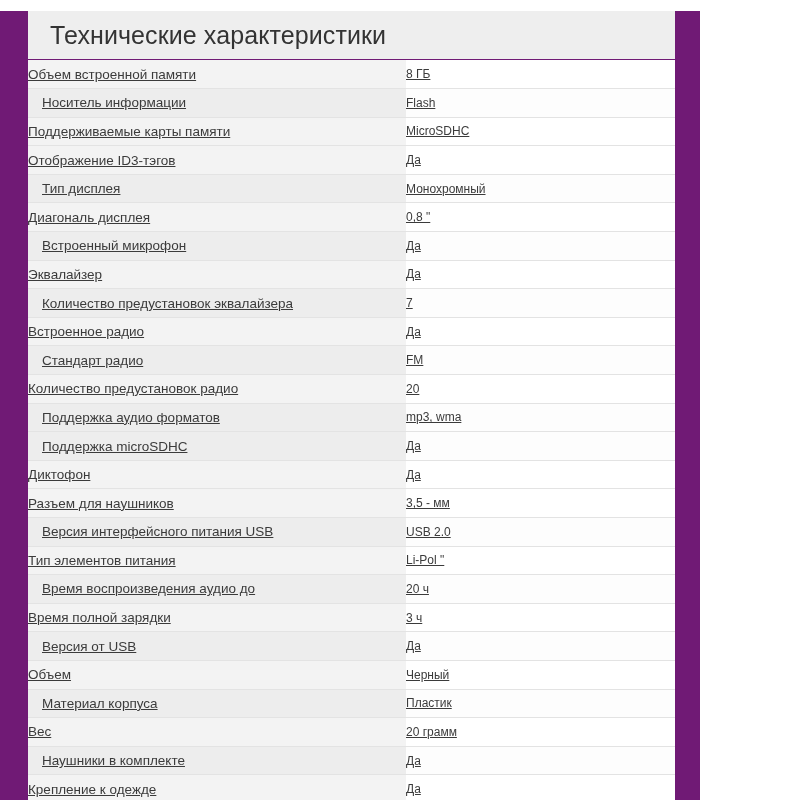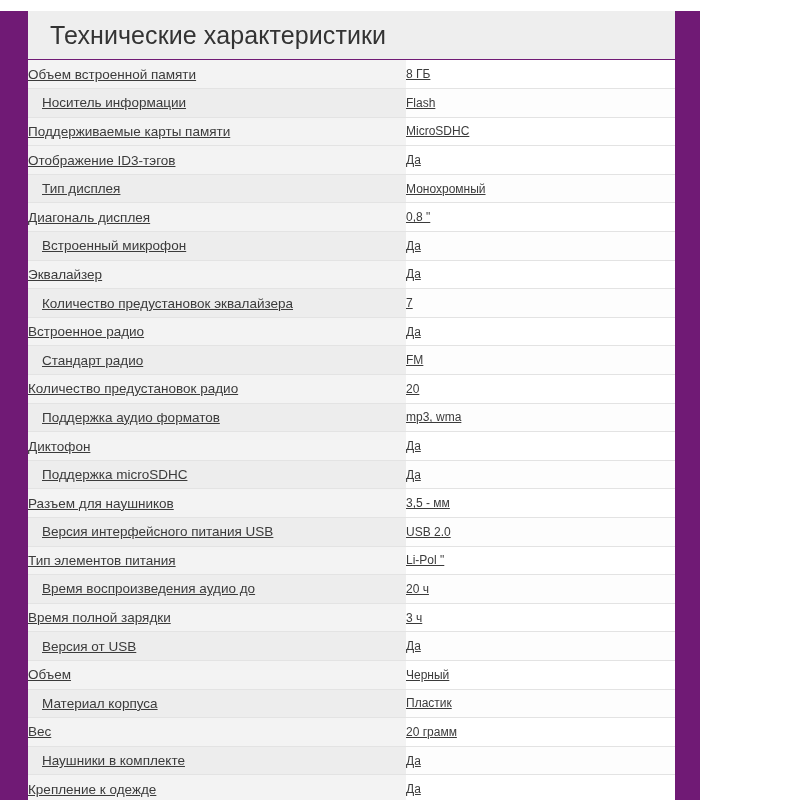--- a/index.html
+++ b/index.html
@@ -132,26 +132,26 @@
           <td class="cell-value">FM</td>
         </tr>
         <tr class="spec-row">
           <td class="cell-label">Количество предустановок радио</td>
           <td class="cell-value">20</td>
         </tr>
         <tr class="spec-row alt">
           <td class="cell-label">Поддержка аудио форматов</td>
           <td class="cell-value">mp3, wma</td>
         </tr>
+        <tr class="spec-row alt">
+          <td class="cell-label">Поддержка microSDHC</td>
+          <td class="cell-value">Да</td>
+        </tr>
         <tr class="spec-row">
           <td class="cell-label">Диктофон</td>
-          <td class="cell-value">Да</td>
-        </tr>
-        <tr class="spec-row alt">
-          <td class="cell-label">Поддержка microSDHC</td>
           <td class="cell-value">Да</td>
         </tr>
         <tr class="spec-row">
           <td class="cell-label">Разъем для наушников</td>
           <td class="cell-value">3,5 - мм</td>
         </tr>
         <tr class="spec-row alt">
           <td class="cell-label">Версия интерфейсного питания USB</td>
           <td class="cell-value">USB 2.0</td>
         </tr>

